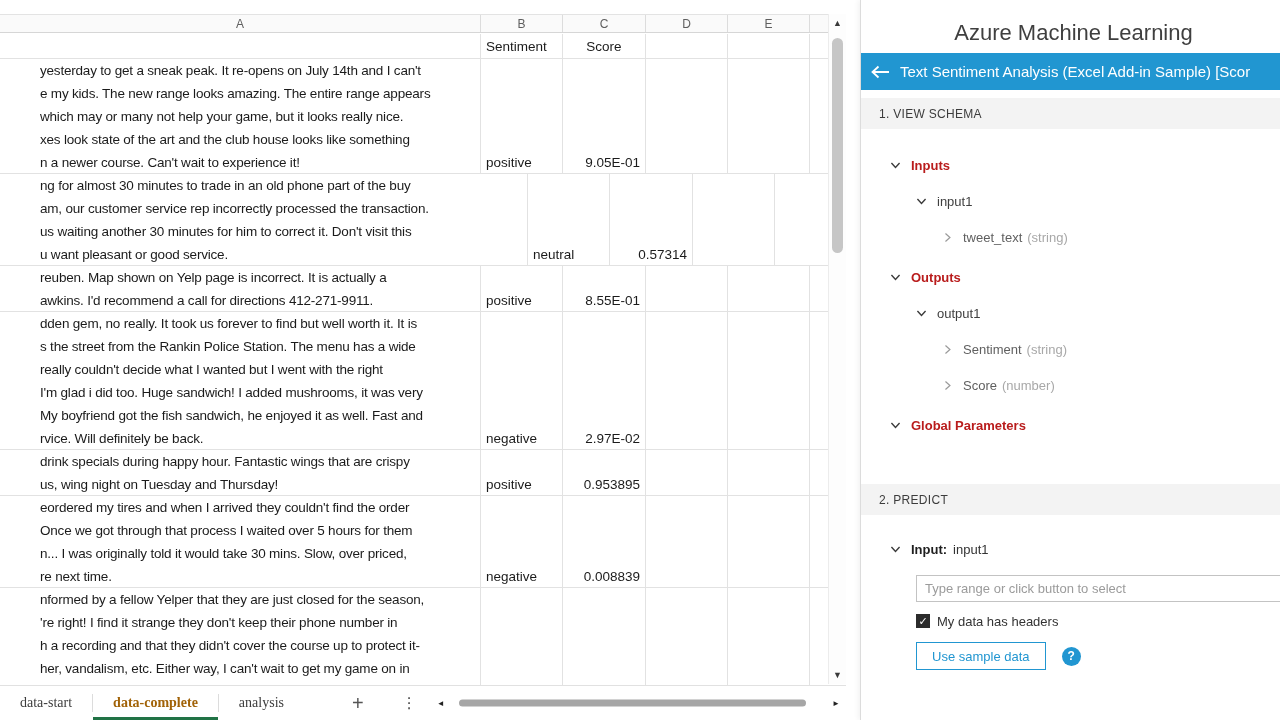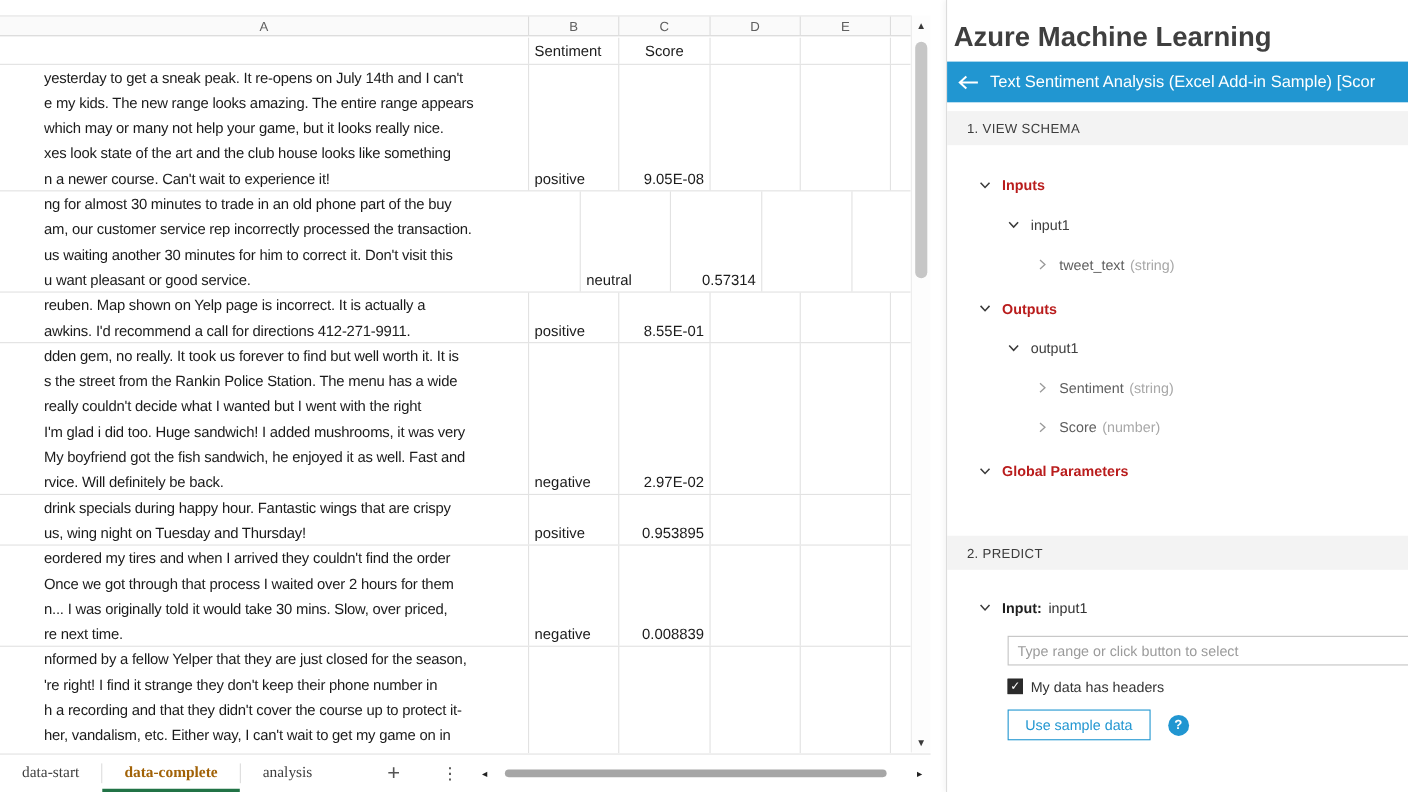--- a/index.html
+++ b/index.html
@@ -50,21 +50,21 @@
     color:#444; cursor:pointer; }
   .harrow { display:flex; align-items:center; padding:0 6px; margin-left:6px; font-size:8px; color:#222;
     cursor:pointer; }
   .htrack { flex:1; position:relative; margin:0 2px; }
   .hthumb { position:absolute; top:50%; transform:translateY(-50%); left:6px; right:12px; height:7px;
     background:#a6a6a6; border-radius:4px; }
 
   
   .pane { position:absolute; left:860px; top:0; width:420px; height:720px; background:#fff;
     border-left:1px solid #dcdcdc; box-shadow:-2px 0 5px rgba(0,0,0,.05); overflow:hidden; }
-  .pane-title { margin:20px 0 0 6px; font-size:25px; color:#3f3f3f; font-weight:700; }
+  .pane-title { margin:20px 0 0 6px; font-size:22px; color:#3f3f3f; font-weight:400;text-align:center; }
   .blue-bar { margin-top:7px; height:37px; background:var(--accent-blue,#2196d1); display:flex;
     align-items:center; padding:0 10px 0 8px; color:#fff; }
   .back { display:flex; align-items:center; margin-right:9px; cursor:pointer; flex-shrink:0; }
   .bar-text { font-size:15px; white-space:nowrap; overflow:hidden; }
   .section-bar { margin-top:8px; height:31px; background:#f3f3f3; display:flex; align-items:center;
     padding-left:18px; font-size:12px; color:#3c3c3c; letter-spacing:.3px; cursor:pointer; }
   .sec2 { margin-top:41px; }
 
   .tree { padding-top:14px; }
   .trow { height:36px; display:flex; align-items:center; font-size:13px; color:#404040; cursor:pointer; }
@@ -120,21 +120,21 @@
           </div>
           <div class="grow" style="height: 115px;">
             <div class="cell a" style="width: 481px;">
               <div class="tline">yesterday to get a sneak peak. It re-opens on July 14th and I can't</div>
               <div class="tline">e my kids. The new range looks amazing. The entire range appears</div>
               <div class="tline">which may or many not help your game, but it looks really nice.</div>
               <div class="tline">xes look state of the art and the club house looks like something</div>
               <div class="tline">n a newer course. Can't wait to experience it!</div>
             </div>
             <div class="cell b bottom" style="width: 82px;">positive</div>
-            <div class="cell c bottom" style="width: 83px;">9.05E-08</div>
+            <div class="cell c bottom" style="width: 83px;">9.05E-01</div>
             <div class="cell d" style="width: 82px;"></div>
             <div class="cell e" style="width: 82px;"></div>
             <div class="cell f" style="width: 18px;"></div>
           </div>
           <div class="grow" style="height: 92px;">
             <div class="cell a" style="width: 528px;">
               <div class="tline">ng for almost 30 minutes to trade in an old phone part of the buy</div>
               <div class="tline">am, our customer service rep incorrectly processed the transaction.</div>
               <div class="tline">us waiting another 30 minutes for him to correct it. Don't visit this</div>
               <div class="tline">u want pleasant or good service.</div>
@@ -178,21 +178,21 @@
             </div>
             <div class="cell b bottom" style="width: 82px;">positive</div>
             <div class="cell c bottom" style="width: 83px;">0.953895</div>
             <div class="cell d" style="width: 82px;"></div>
             <div class="cell e" style="width: 82px;"></div>
             <div class="cell f" style="width: 18px;"></div>
           </div>
           <div class="grow" style="height: 92px;">
             <div class="cell a" style="width: 481px;">
               <div class="tline">eordered my tires and when I arrived they couldn't find the order</div>
-              <div class="tline">Once we got through that process I waited over 2 hours for them</div>
+              <div class="tline">Once we got through that process I waited over 5 hours for them</div>
               <div class="tline">n... I was originally told it would take 30 mins. Slow, over priced,</div>
               <div class="tline">re next time.</div>
             </div>
             <div class="cell b bottom" style="width: 82px;">negative</div>
             <div class="cell c bottom" style="width: 83px;">0.008839</div>
             <div class="cell d" style="width: 82px;"></div>
             <div class="cell e" style="width: 82px;"></div>
             <div class="cell f" style="width: 18px;"></div>
           </div>
           <div class="grow" style="height: 92px;">

